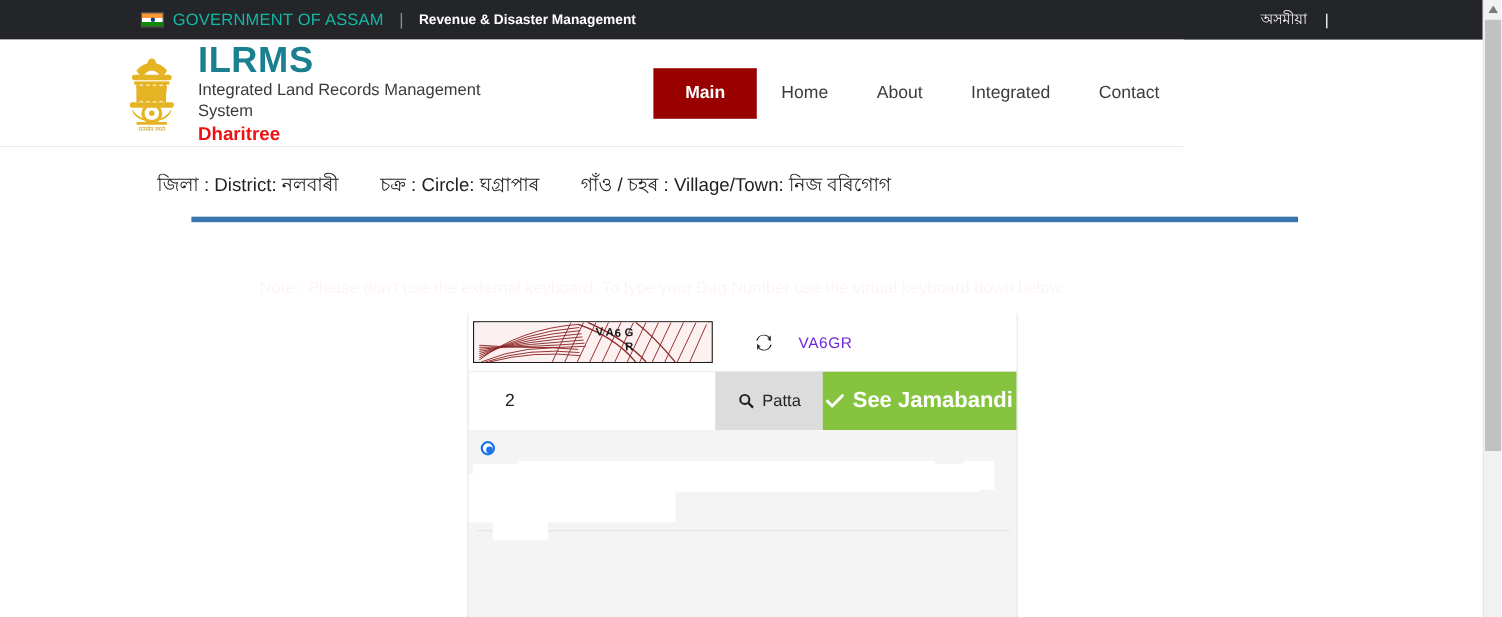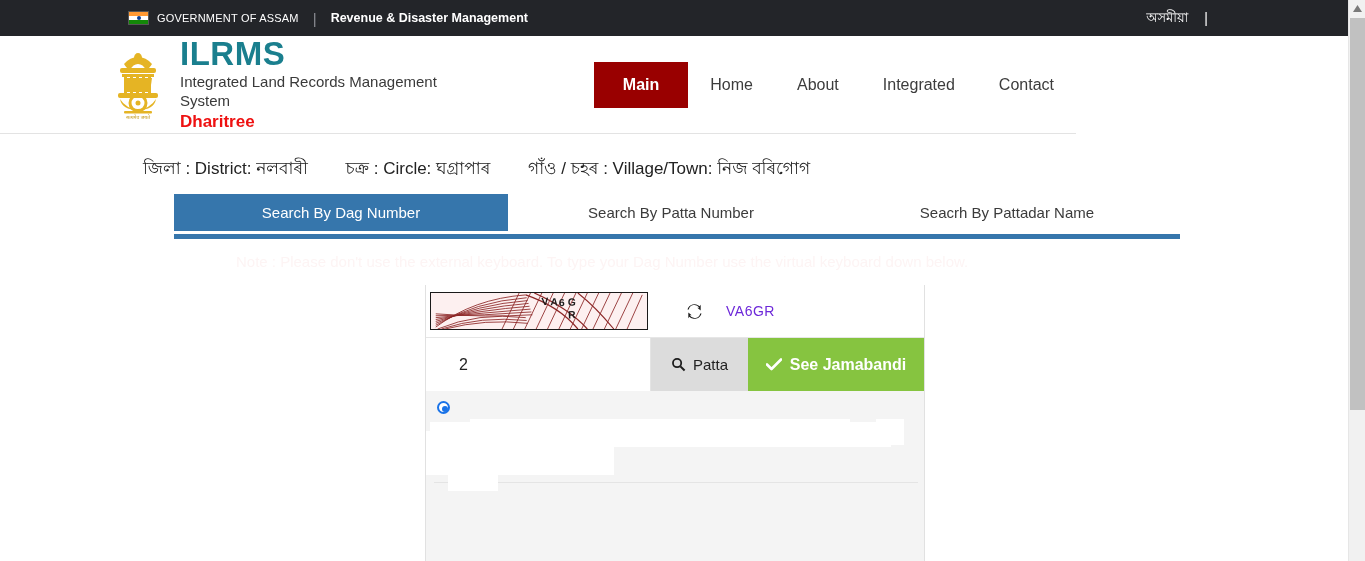--- a/index.html
+++ b/index.html
@@ -21,21 +21,21 @@
   .flag{
     width:21px; height:14px; display:inline-block; margin-right:8px;
     background:linear-gradient(to bottom,#ff9933 0 33.33%,#ffffff 33.33% 66.66%,#138808 66.66% 100%);
     position:relative; border:1px solid #555;
   }
   .flag:after{
     content:""; position:absolute; left:50%; top:50%;
     width:4px; height:4px; border-radius:50%;
     background:#0a3d91; transform:translate(-50%,-50%);
   }
-  .gov-text{ font-size:11px; letter-spacing:.2px; color:#ffffff; }
+  .gov-text{ font-size:15px; letter-spacing:.2px; color:#14b8a6; }
   .vsep{ color:#8a8d93; margin:0 14px; font-size:15px; }
   .dept-text{ font-size:12.5px; font-weight:bold; color:#fff; }
   .topbar-right{ margin-left:auto; margin-right:140px; display:flex; align-items:center; }
   .assamese-link{ font-size:13px; color:#fff; }
   .topbar-right .vsep2{ color:#fff; margin-left:16px; font-size:14px; }
 
   
   .header{
     position:absolute; left:0; top:36px; width:1076px; height:98px;
     background:#ffffff;
@@ -122,21 +122,21 @@
     width:225px; background:#ffffff; border:none; border-right:1px solid #e4e4e4;
     font-size:16px; color:#222; padding-left:33px;
     font-family:"Liberation Sans", sans-serif; outline:none;
   }
   .btn-search{
     width:97px; background:#dcdcdc; color:#222; font-size:15px;
     display:flex; align-items:center; justify-content:center; gap:7px;
     cursor:pointer; border:none;
   }
   .btn-jamabandi{
-    flex:1; background:#86c440; color:#ffffff; font-size:16px; font-weight:bold;
+    flex:1; background:#86c440; color:#ffffff; font-size:20px; font-weight:bold;
     display:flex; align-items:center; justify-content:center; gap:8px;
     cursor:pointer; border:none;
   }
   .mag-icon{ width:15px; height:15px; }
   .check-icon{ width:16px; height:13px; }
 
   .results{
     position:relative; height:170px; background:#f4f4f4;
   }
   .radio{
@@ -232,25 +232,20 @@
 
 <div class="content">
 
   <div class="breadcrumb">
     <span>জিলা : District: নলবাৰী</span>
     <span>চক্ৰ : Circle: ঘগ্ৰাপাৰ</span>
     <span>গাঁও / চহৰ : Village/Town: নিজ বৰিগোগ</span>
   </div>
 
   <div class="tabs-wrap">
-    <div class="tabs">
-      <div class="tab tab1 active">Search By Dag Number</div>
-      <div class="tab tab2">Search By Patta Number</div>
-      <div class="tab tab3">Seacrh By Pattadar Name</div>
-    </div>
     <div class="tab-underline"></div>
   </div>
 
   <div class="note">Note : Please don't use the external keyboard. To type your Dag Number use the virtual keyboard down below.</div>
 
   <div class="panel">
 
     <div class="row-captcha">
       <div class="captcha-cell">
         <svg class="captcha-img" viewBox="0 0 218 38">

